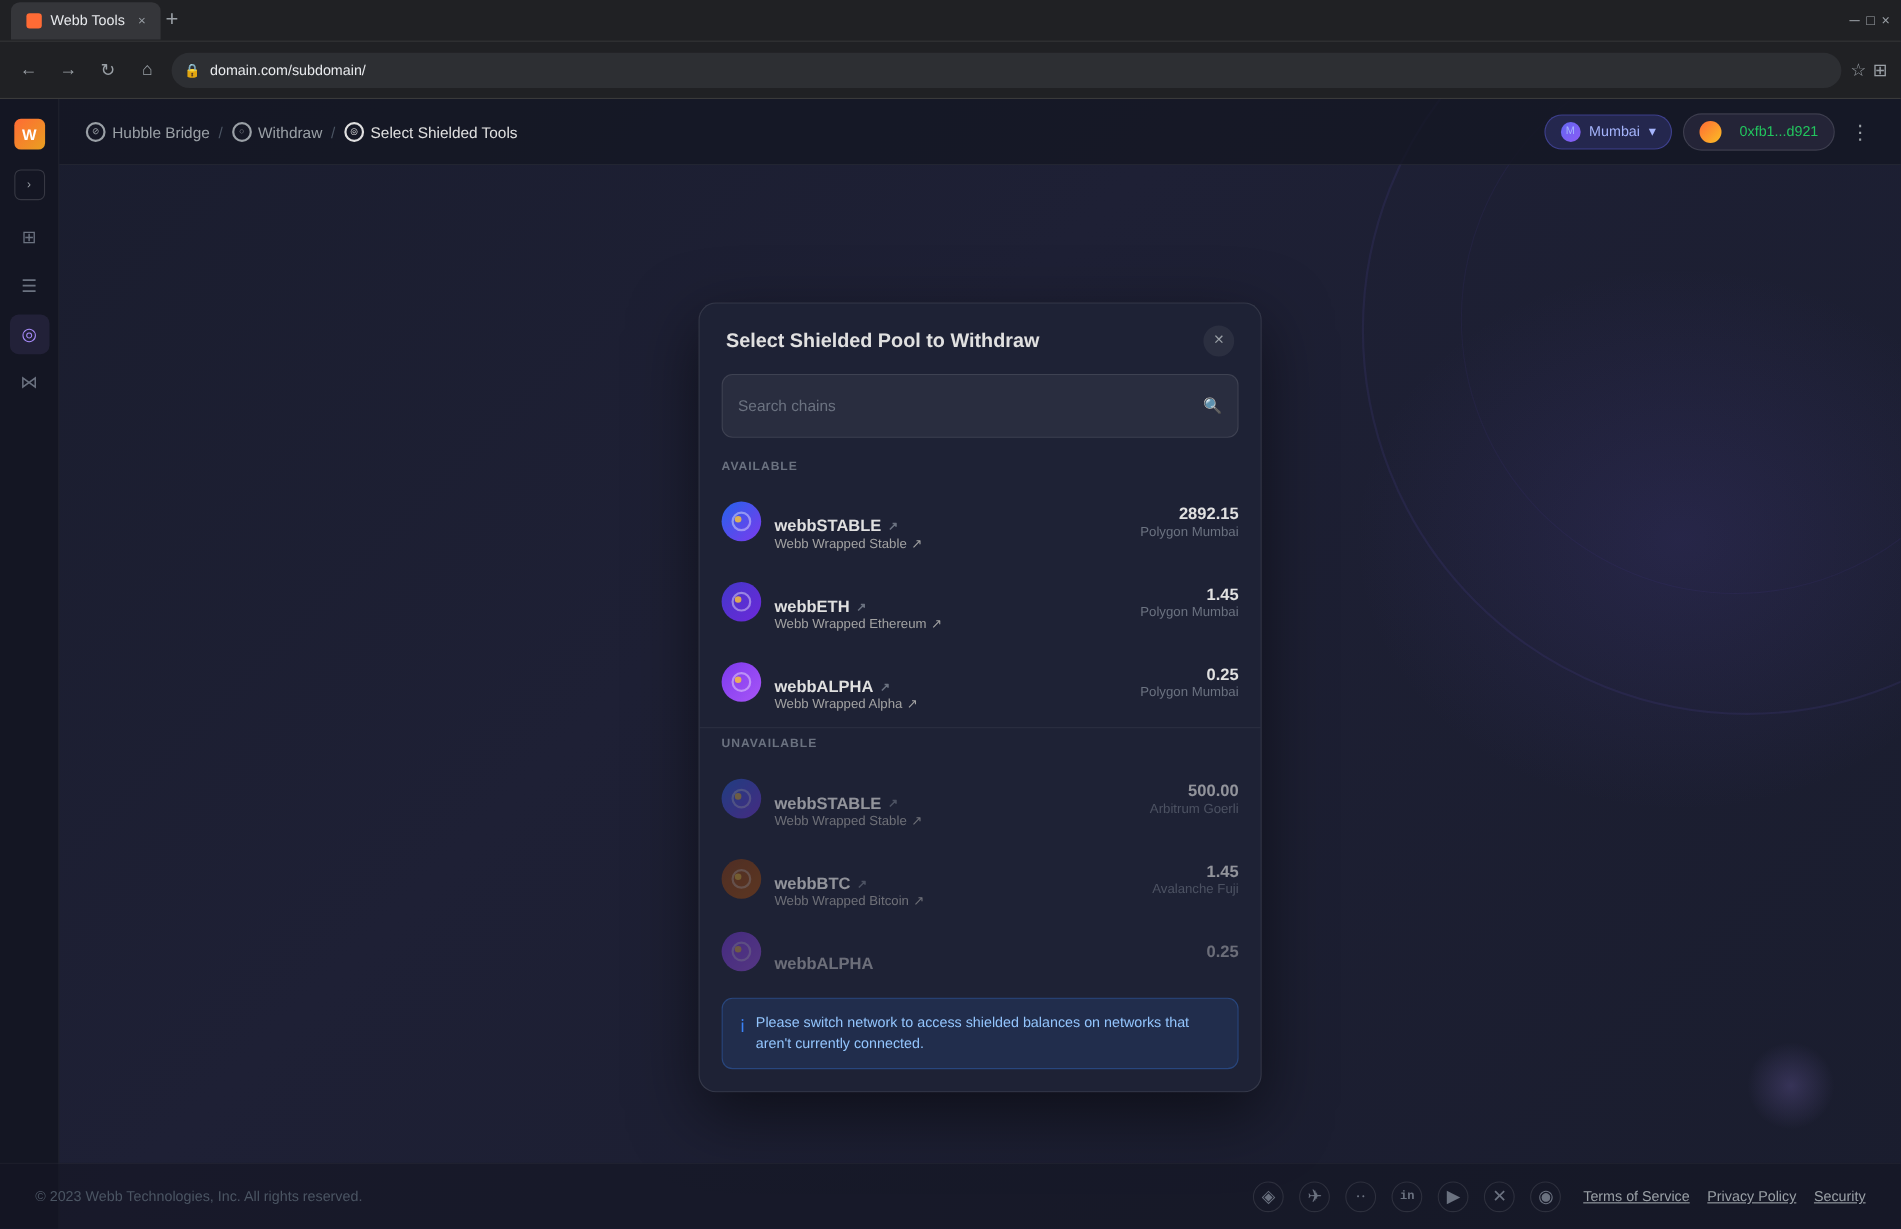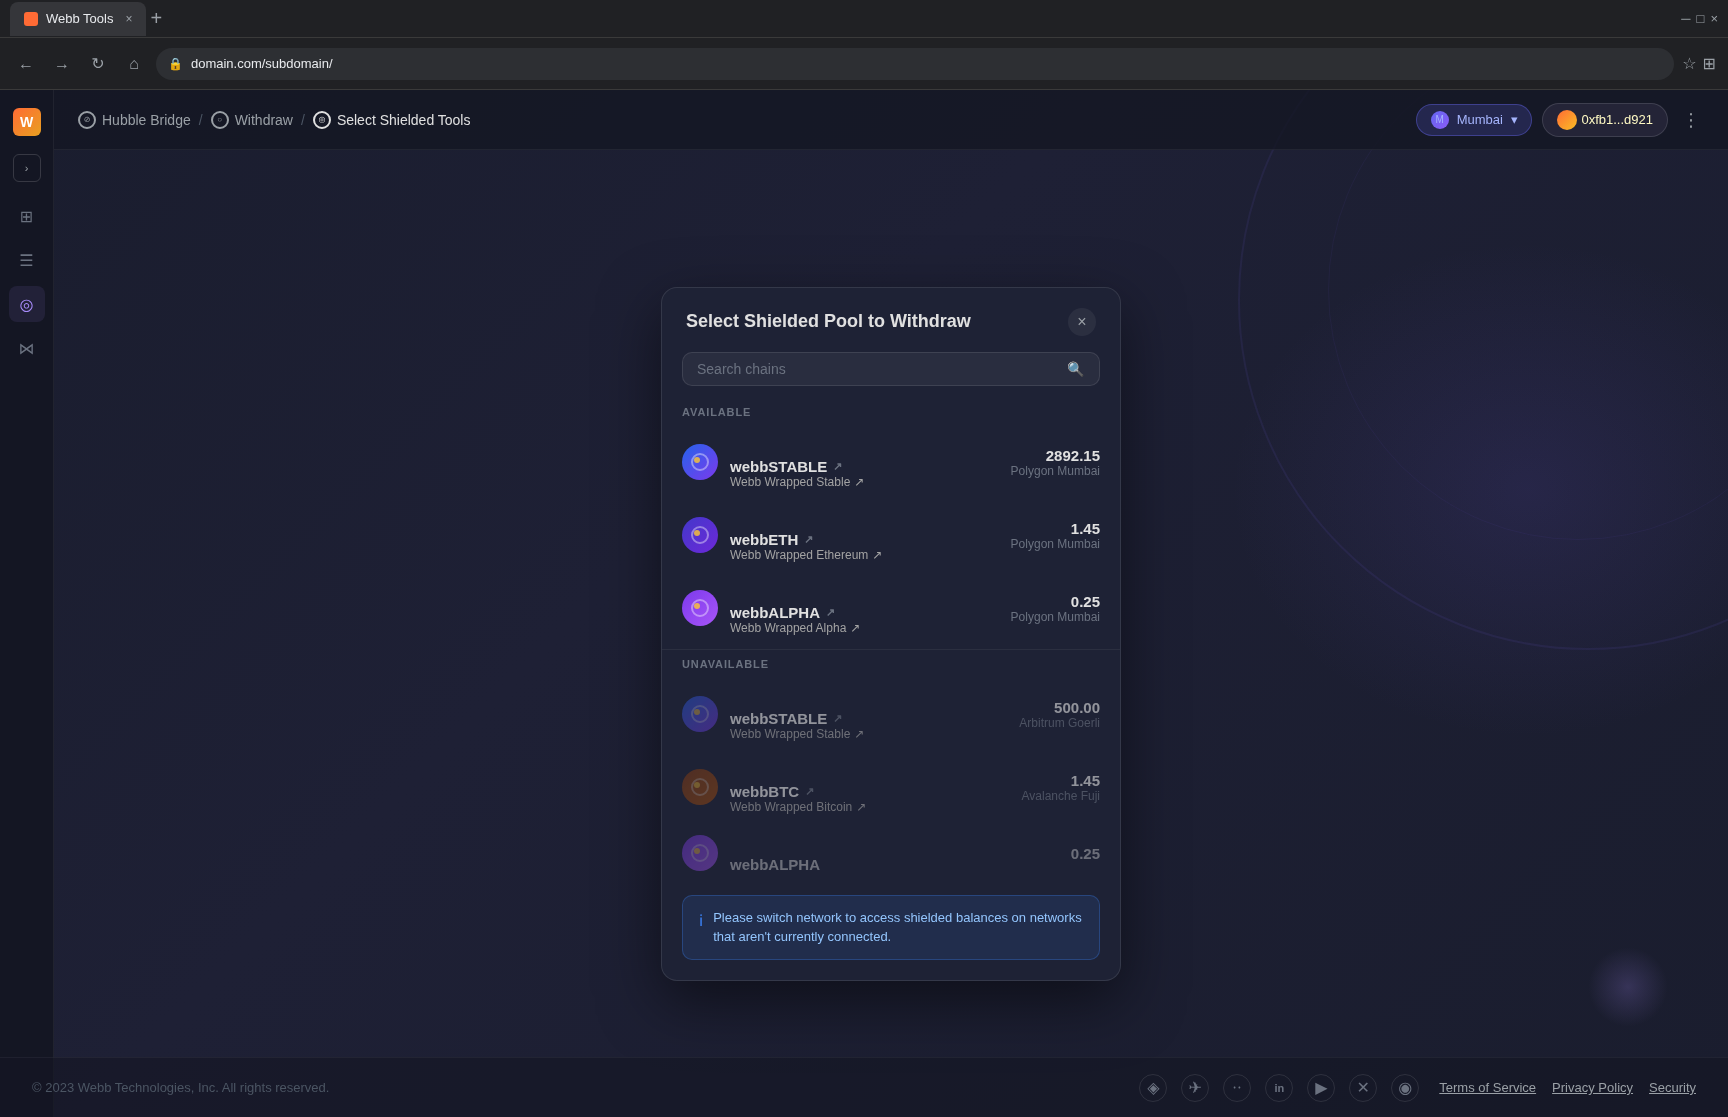--- a/index.html
+++ b/index.html
@@ -285,26 +285,26 @@
       display: flex;
       align-items: center;
       gap: 8px;
     }
 
     .wallet-btn {
       background: rgba(40,40,60,0.8);
       border: 1px solid rgba(255,255,255,0.12);
       border-radius: 20px;
       padding: 6px 14px;
-      color: #fef9c3;
+      color: #22c55e;
       font-size: 13px;
       cursor: pointer;
       display: flex;
       align-items: center;
-      gap: 4px;
+      gap: 16px;
     }
 
     .wallet-avatar {
       width: 20px;
       height: 20px;
       border-radius: 50%;
       background: linear-gradient(135deg, #ff6b35, #fbbf24);
     }
 
     .more-btn {
@@ -332,21 +332,21 @@
       inset: 0;
       display: flex;
       align-items: center;
       justify-content: center;
     }
 
     .modal {
       background: #1e2235;
       border: 1px solid rgba(255,255,255,0.1);
       border-radius: 16px;
-      width: 460px;
+      width: 512px;
       overflow: hidden;
       box-shadow: 0 20px 60px rgba(0,0,0,0.5);
     }
 
     .modal-header {
       display: flex;
       align-items: center;
       justify-content: space-between;
       padding: 20px 24px 16px;
     }
@@ -374,21 +374,21 @@
     .search-container {
       padding: 0 20px 16px;
     }
 
     .search-box {
       background: rgba(255,255,255,0.05);
       border: 1px solid rgba(255,255,255,0.1);
       border-radius: 10px;
       display: flex;
       align-items: center;
-      padding: 8px 14px;
+      padding: 20px 14px;
       gap: 10px;
     }
 
     .search-box input {
       background: none;
       border: none;
       outline: none;
       color: #e0e0e0;
       font-size: 14px;
       flex: 1;
@@ -852,21 +852,21 @@
 
     <div class="footer-right">
       <div class="social-icons">
         <div class="social-icon" title="GitBook">◈</div>
         <div class="social-icon" title="Telegram">✈</div>
         <div class="social-icon" title="Discord">
           <svg width="14" height="14" viewBox="0 0 14 14" fill="currentColor">
             <path d="M5.5 6.5C5.5 7.05 5.1 7.5 4.6 7.5s-.9-.45-.9-1 .4-1 .9-1 .9.45.9 1zm3.9-1c-.5 0-.9.45-.9 1s.4 1 .9 1 .9-.45.9-1-.4-1-.9-1z"></path>
           </svg>
         </div>
-        <div class="social-icon" title="LinkedIn" style="font-size:11px;font-weight:bold;">in</div>
+        <div class="social-icon" title="LinkedIn" style="font-size:11px;font-weight:bold;font-family:Liberation Mono, monospace;">in</div>
         <div class="social-icon" title="YouTube">▶</div>
         <div class="social-icon" title="Twitter">✕</div>
         <div class="social-icon" title="GitHub">◉</div>
       </div>
 
       <div class="footer-links">
         <span class="footer-link">Terms of Service</span>
         <span class="footer-link">Privacy Policy</span>
         <span class="footer-link">Security</span>
       </div>

